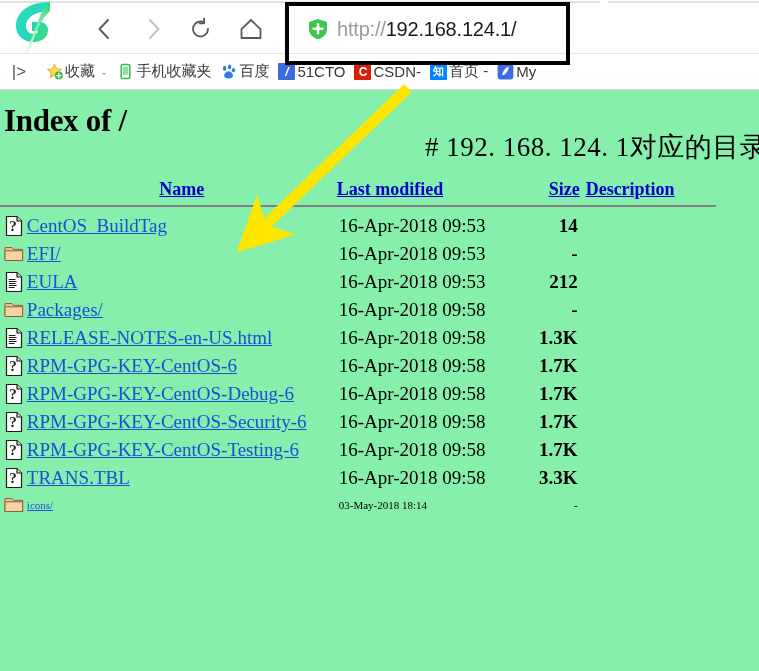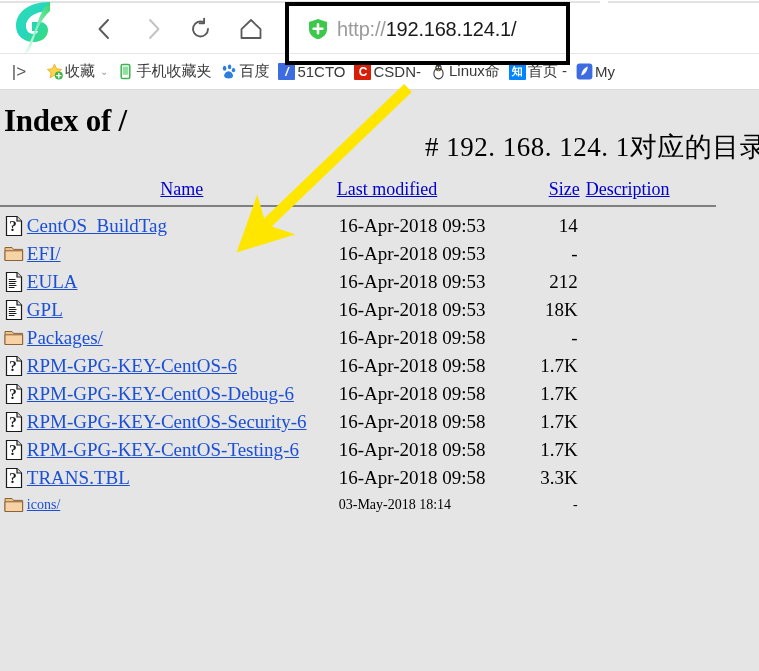--- a/index.html
+++ b/index.html
@@ -156,21 +156,21 @@
     width: 759px; height: 1px;
     background: #dcdcdc;
   }
 
   
   #page {
     position: absolute;
     left: 0; top: 90px;
     width: 759px;
     height: 581px;
-    background: #e5e5e5;
+    background: #86efac;
     font-family: "Liberation Serif", serif;
   }
   #page-title {
     position: absolute;
     left: 4px; top: 13px;
     font-family: "Liberation Serif", serif;
     font-size: 31px;
     font-weight: bold;
     color: #000;
     letter-spacing: -0.3px;
@@ -198,21 +198,21 @@
     font-weight: normal;
     vertical-align: middle;
   }
   #listing thead th {
     height: 26px;
     font-size: 18px;
     text-align: left;
   }
   #listing thead th a {
     color: #0000cc;
-    font-weight: normal;
+    font-weight: bold;
     text-decoration: underline;
   }
   .col-icon { width: 26px; }
   .col-name { width: 300px; }
   .col-mod  { width: 185px; }
   .col-size { width: 56px; }
   .col-desc { width: 130px; }
 
   .th-name { padding-left: 0 !important; text-align: center !important; }
   .th-mod  { text-align: left !important; margin-left: 39px; }
@@ -228,28 +228,28 @@
     width: 716px;
     margin: 3px 0 5px 0;
   }
 
   #listing tbody tr { height: 28px; }
   #listing tbody td {
     font-size: 19px;
     color: #000;
     white-space: nowrap;
   }
-  #listing tbody tr.small-row td { font-size: 14px; }
+  #listing tbody tr.small-row td { font-size: 11px; }
   #listing tbody tr.small-row { height: 26px; }
   #listing tbody td.cell-name a {
     color: #1a4fd6;
     text-decoration: underline;
   }
   #listing tbody td.cell-mod { padding-left: 2px; }
-  #listing tbody td.cell-size { text-align: right; padding-right: 8px; }
+  #listing tbody td.cell-size { text-align: right; padding-right: 8px; font-weight: bold; }
   .cell-icon { text-align: left; padding-left: 4px !important; }
 
   .ficon { width: 20px; height: 22px; display: block; }
 
   
   #anno-rect {
     position: absolute;
     left: 285px; top: 2px;
     width: 285px; height: 63px;
     border: 4px solid #000000;
@@ -380,32 +380,20 @@
       <span class="bm-label">51CTO</span>
     </div>
 
     <div class="bookmark">
       <span class="bm-ico">
         <span class="fav-square" style="background:#d81e06;">C</span>
       </span>
       <span class="bm-label">CSDN-</span>
     </div>
 
-    <div class="bookmark">
-      <span class="bm-ico">
-        <svg width="17" height="17" viewBox="0 0 17 17">
-          <ellipse cx="8.5" cy="10.5" rx="4.6" ry="5.4" fill="#ffffff" stroke="#3a3a3a" stroke-width="1.1"></ellipse>
-          <ellipse cx="8.5" cy="4.8" rx="3.2" ry="3.4" fill="#3a3a3a"></ellipse>
-          <circle cx="7.3" cy="4.4" r="0.8" fill="#fff"></circle>
-          <circle cx="9.7" cy="4.4" r="0.8" fill="#fff"></circle>
-          <path d="M7 6.6 L10 6.6 L8.5 8.2 Z" fill="#f2a93b"></path>
-        </svg>
-      </span>
-      <span class="bm-label">Linux命</span>
-    </div>
 
     <div class="bookmark">
       <span class="bm-ico">
         <span class="fav-square" style="background:#0084ff;font-size:11px;">知</span>
       </span>
       <span class="bm-label">首页 -</span>
     </div>
 
     <div class="bookmark">
       <span class="bm-ico">
@@ -495,42 +483,42 @@
             </svg>
           </td>
           <td class="cell-name"><a href="#">EULA</a></td>
           <td class="cell-mod">16-Apr-2018 09:53</td>
           <td class="cell-size">212</td>
           <td class="cell-desc"></td>
         </tr>
         <tr>
           <td class="cell-icon">
             <svg class="ficon" viewBox="0 0 20 22">
+              <path d="M1 4.5 L8 4.5 L9.6 6.4 L18.6 6.4 L18.6 17.5 L1 17.5 Z" fill="#f0c08a" stroke="#8a6338" stroke-width="1"></path>
+              <path d="M1 7.8 L18.6 7.8 L18.6 17.5 L1 17.5 Z" fill="#f7d2a5" stroke="#8a6338" stroke-width="1"></path>
+            </svg>
+          </td>
+          <td class="cell-name"><a href="#">Packages/</a></td>
+          <td class="cell-mod">16-Apr-2018 09:58</td>
+          <td class="cell-size">-</td>
+          <td class="cell-desc"></td>
+        </tr>
+        <tr>
+          <td class="cell-icon">
+            <svg class="ficon" viewBox="0 0 20 22">
               <path d="M2.5 1.5 L13 1.5 L17.5 6 L17.5 20.5 L2.5 20.5 Z" fill="#ffffff" stroke="#1a1a1a" stroke-width="1.2"></path>
               <path d="M13 1.5 L13 6 L17.5 6" fill="#dddddd" stroke="#1a1a1a" stroke-width="1.2"></path>
               <g stroke="#1a1a1a" stroke-width="1">
                 <path d="M4.8 8.5 H11.5 M4.8 10.5 H12.5 M4.8 12.5 H11.5 M4.8 14.5 H12.5 M4.8 16.5 H10.5"></path>
               </g>
             </svg>
           </td>
-          <td class="cell-name"><a href="#">GPL</a></td>
-          <td class="cell-mod">16-Apr-2018 09:53</td>
-          <td class="cell-size">18K</td>
-          <td class="cell-desc"></td>
-        </tr>
-        <tr>
-          <td class="cell-icon">
-            <svg class="ficon" viewBox="0 0 20 22">
-              <path d="M1 4.5 L8 4.5 L9.6 6.4 L18.6 6.4 L18.6 17.5 L1 17.5 Z" fill="#f0c08a" stroke="#8a6338" stroke-width="1"></path>
-              <path d="M1 7.8 L18.6 7.8 L18.6 17.5 L1 17.5 Z" fill="#f7d2a5" stroke="#8a6338" stroke-width="1"></path>
-            </svg>
-          </td>
-          <td class="cell-name"><a href="#">Packages/</a></td>
+          <td class="cell-name"><a href="#">RELEASE-NOTES-en-US.html</a></td>
           <td class="cell-mod">16-Apr-2018 09:58</td>
-          <td class="cell-size">-</td>
+          <td class="cell-size">1.3K</td>
           <td class="cell-desc"></td>
         </tr>
         <tr>
           <td class="cell-icon">
             <svg class="ficon" viewBox="0 0 20 22">
               <path d="M2.5 1.5 L13 1.5 L17.5 6 L17.5 20.5 L2.5 20.5 Z" fill="#ffffff" stroke="#1a1a1a" stroke-width="1.2"></path>
               <path d="M13 1.5 L13 6 L17.5 6" fill="#dddddd" stroke="#1a1a1a" stroke-width="1.2"></path>
               <text x="9" y="16" text-anchor="middle" font-family="Liberation Serif, serif" font-size="15" font-weight="bold" fill="#1a1a1a">?</text>
             </svg>
           </td>

